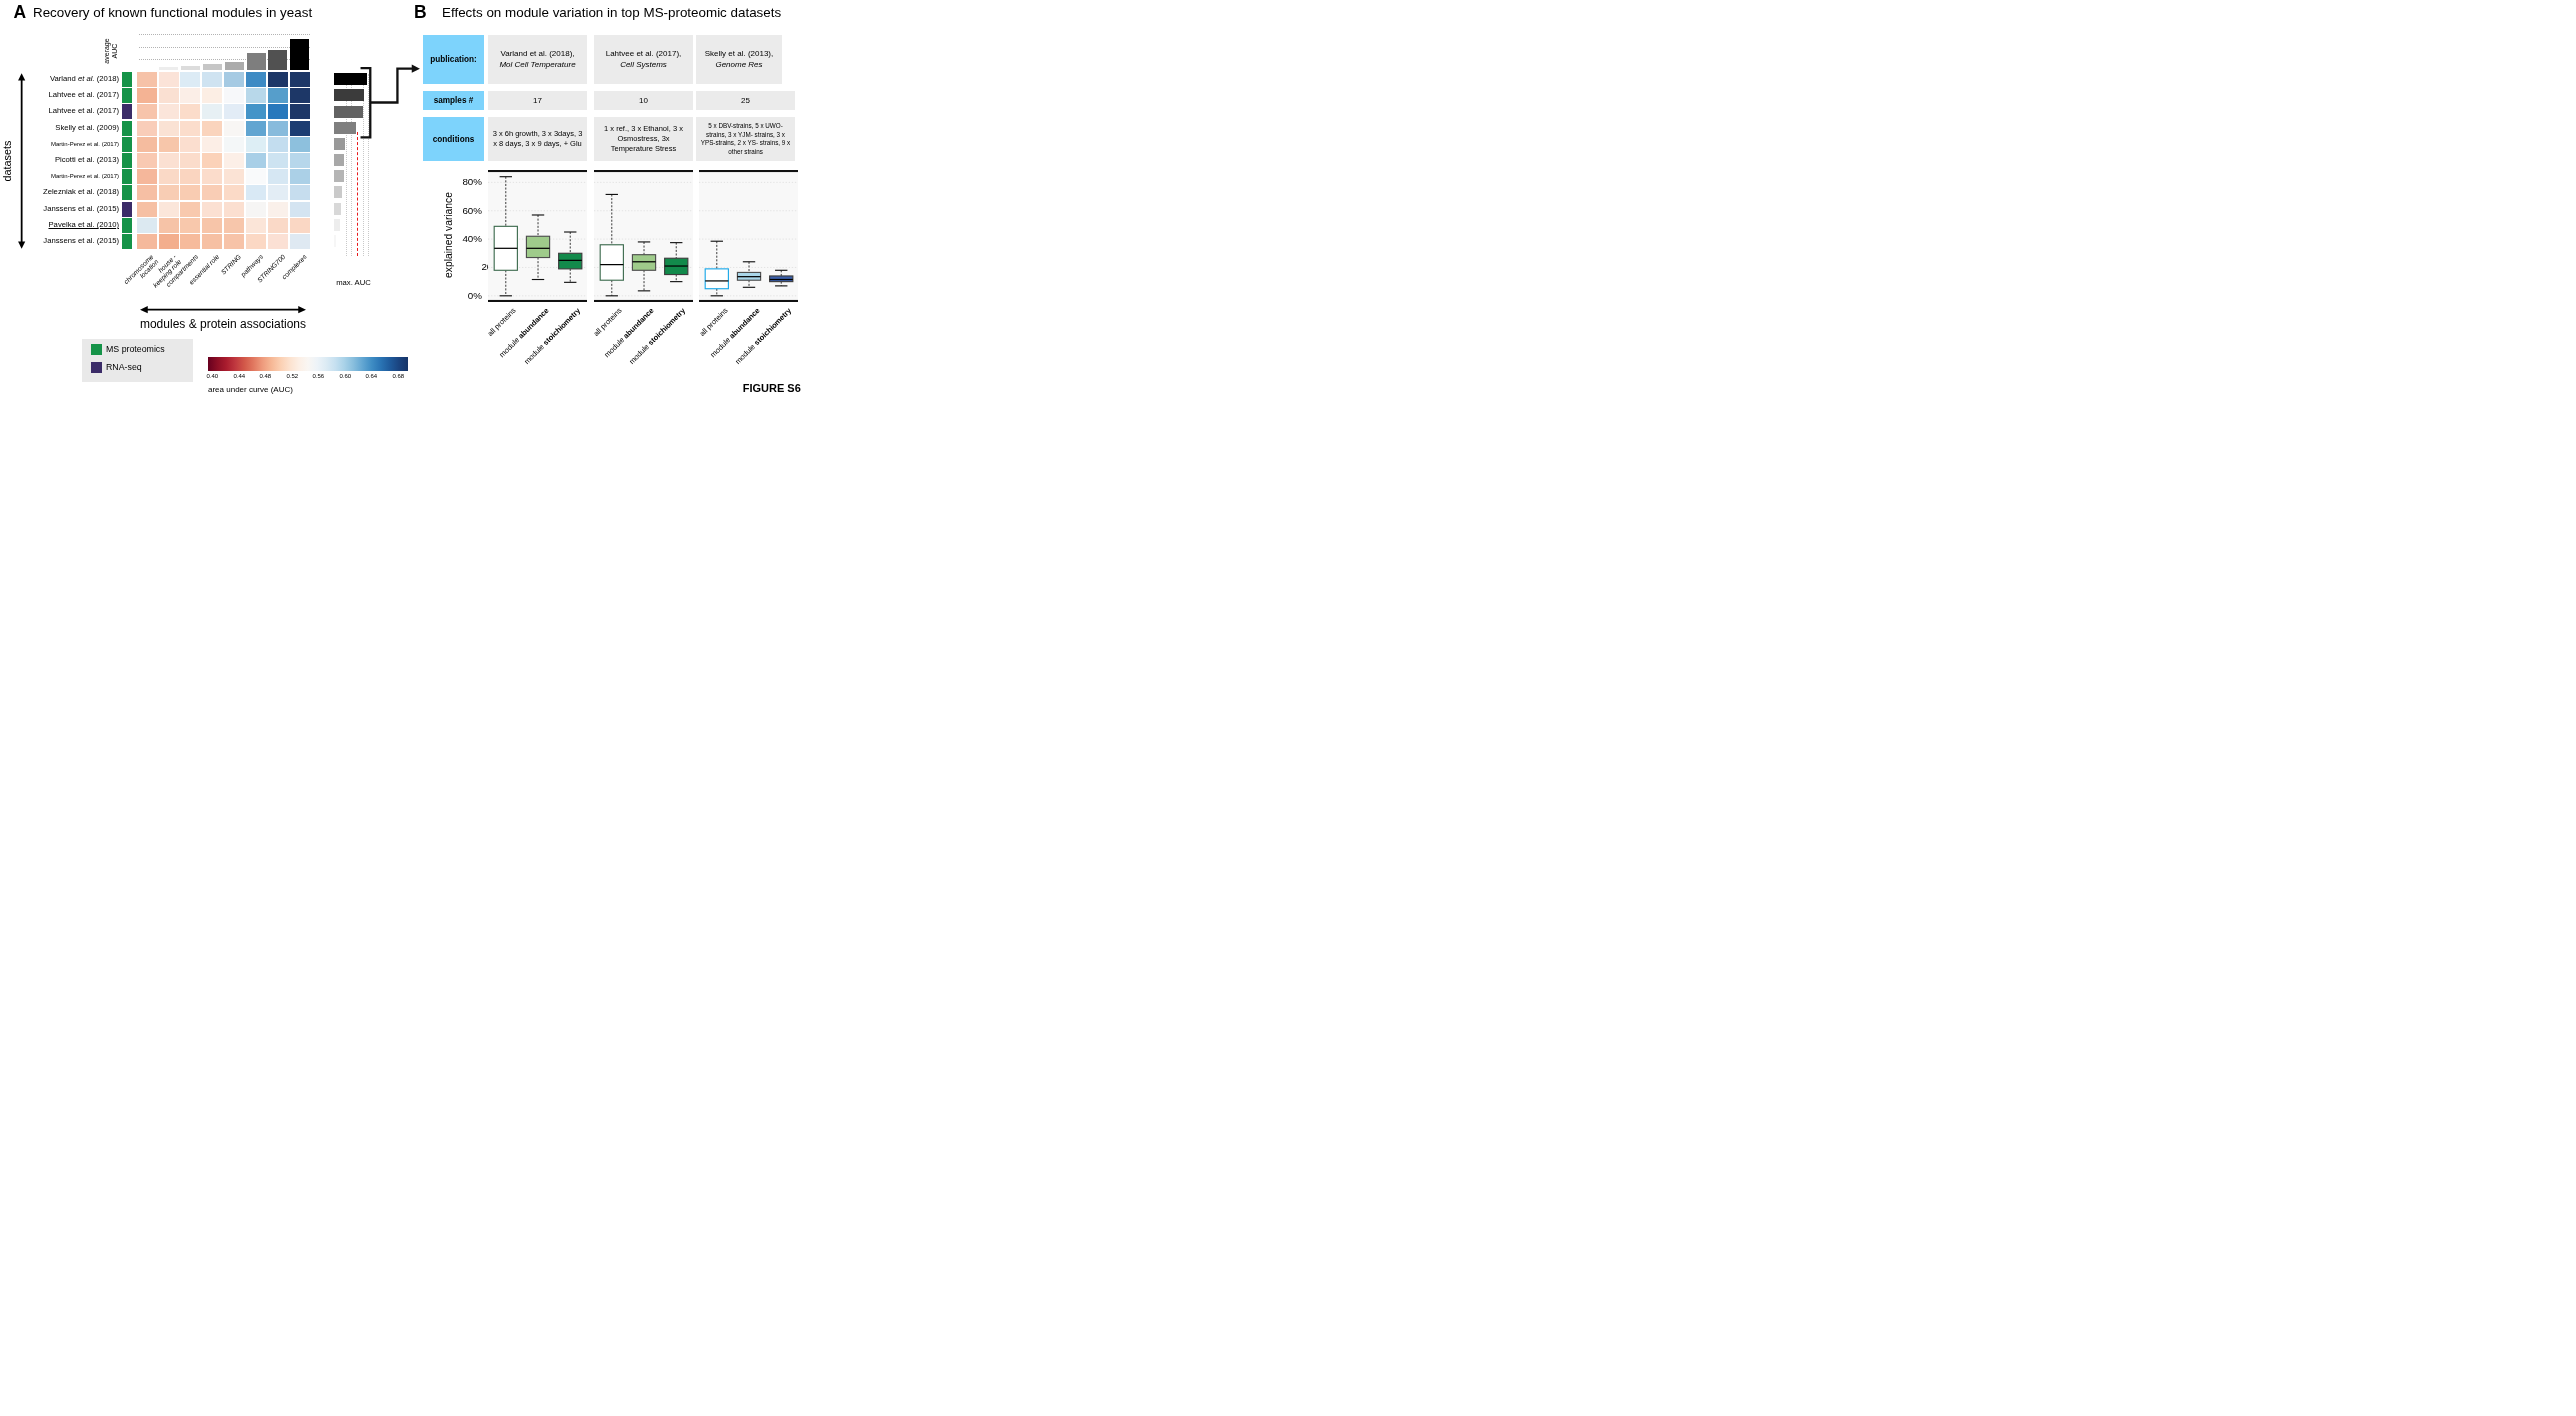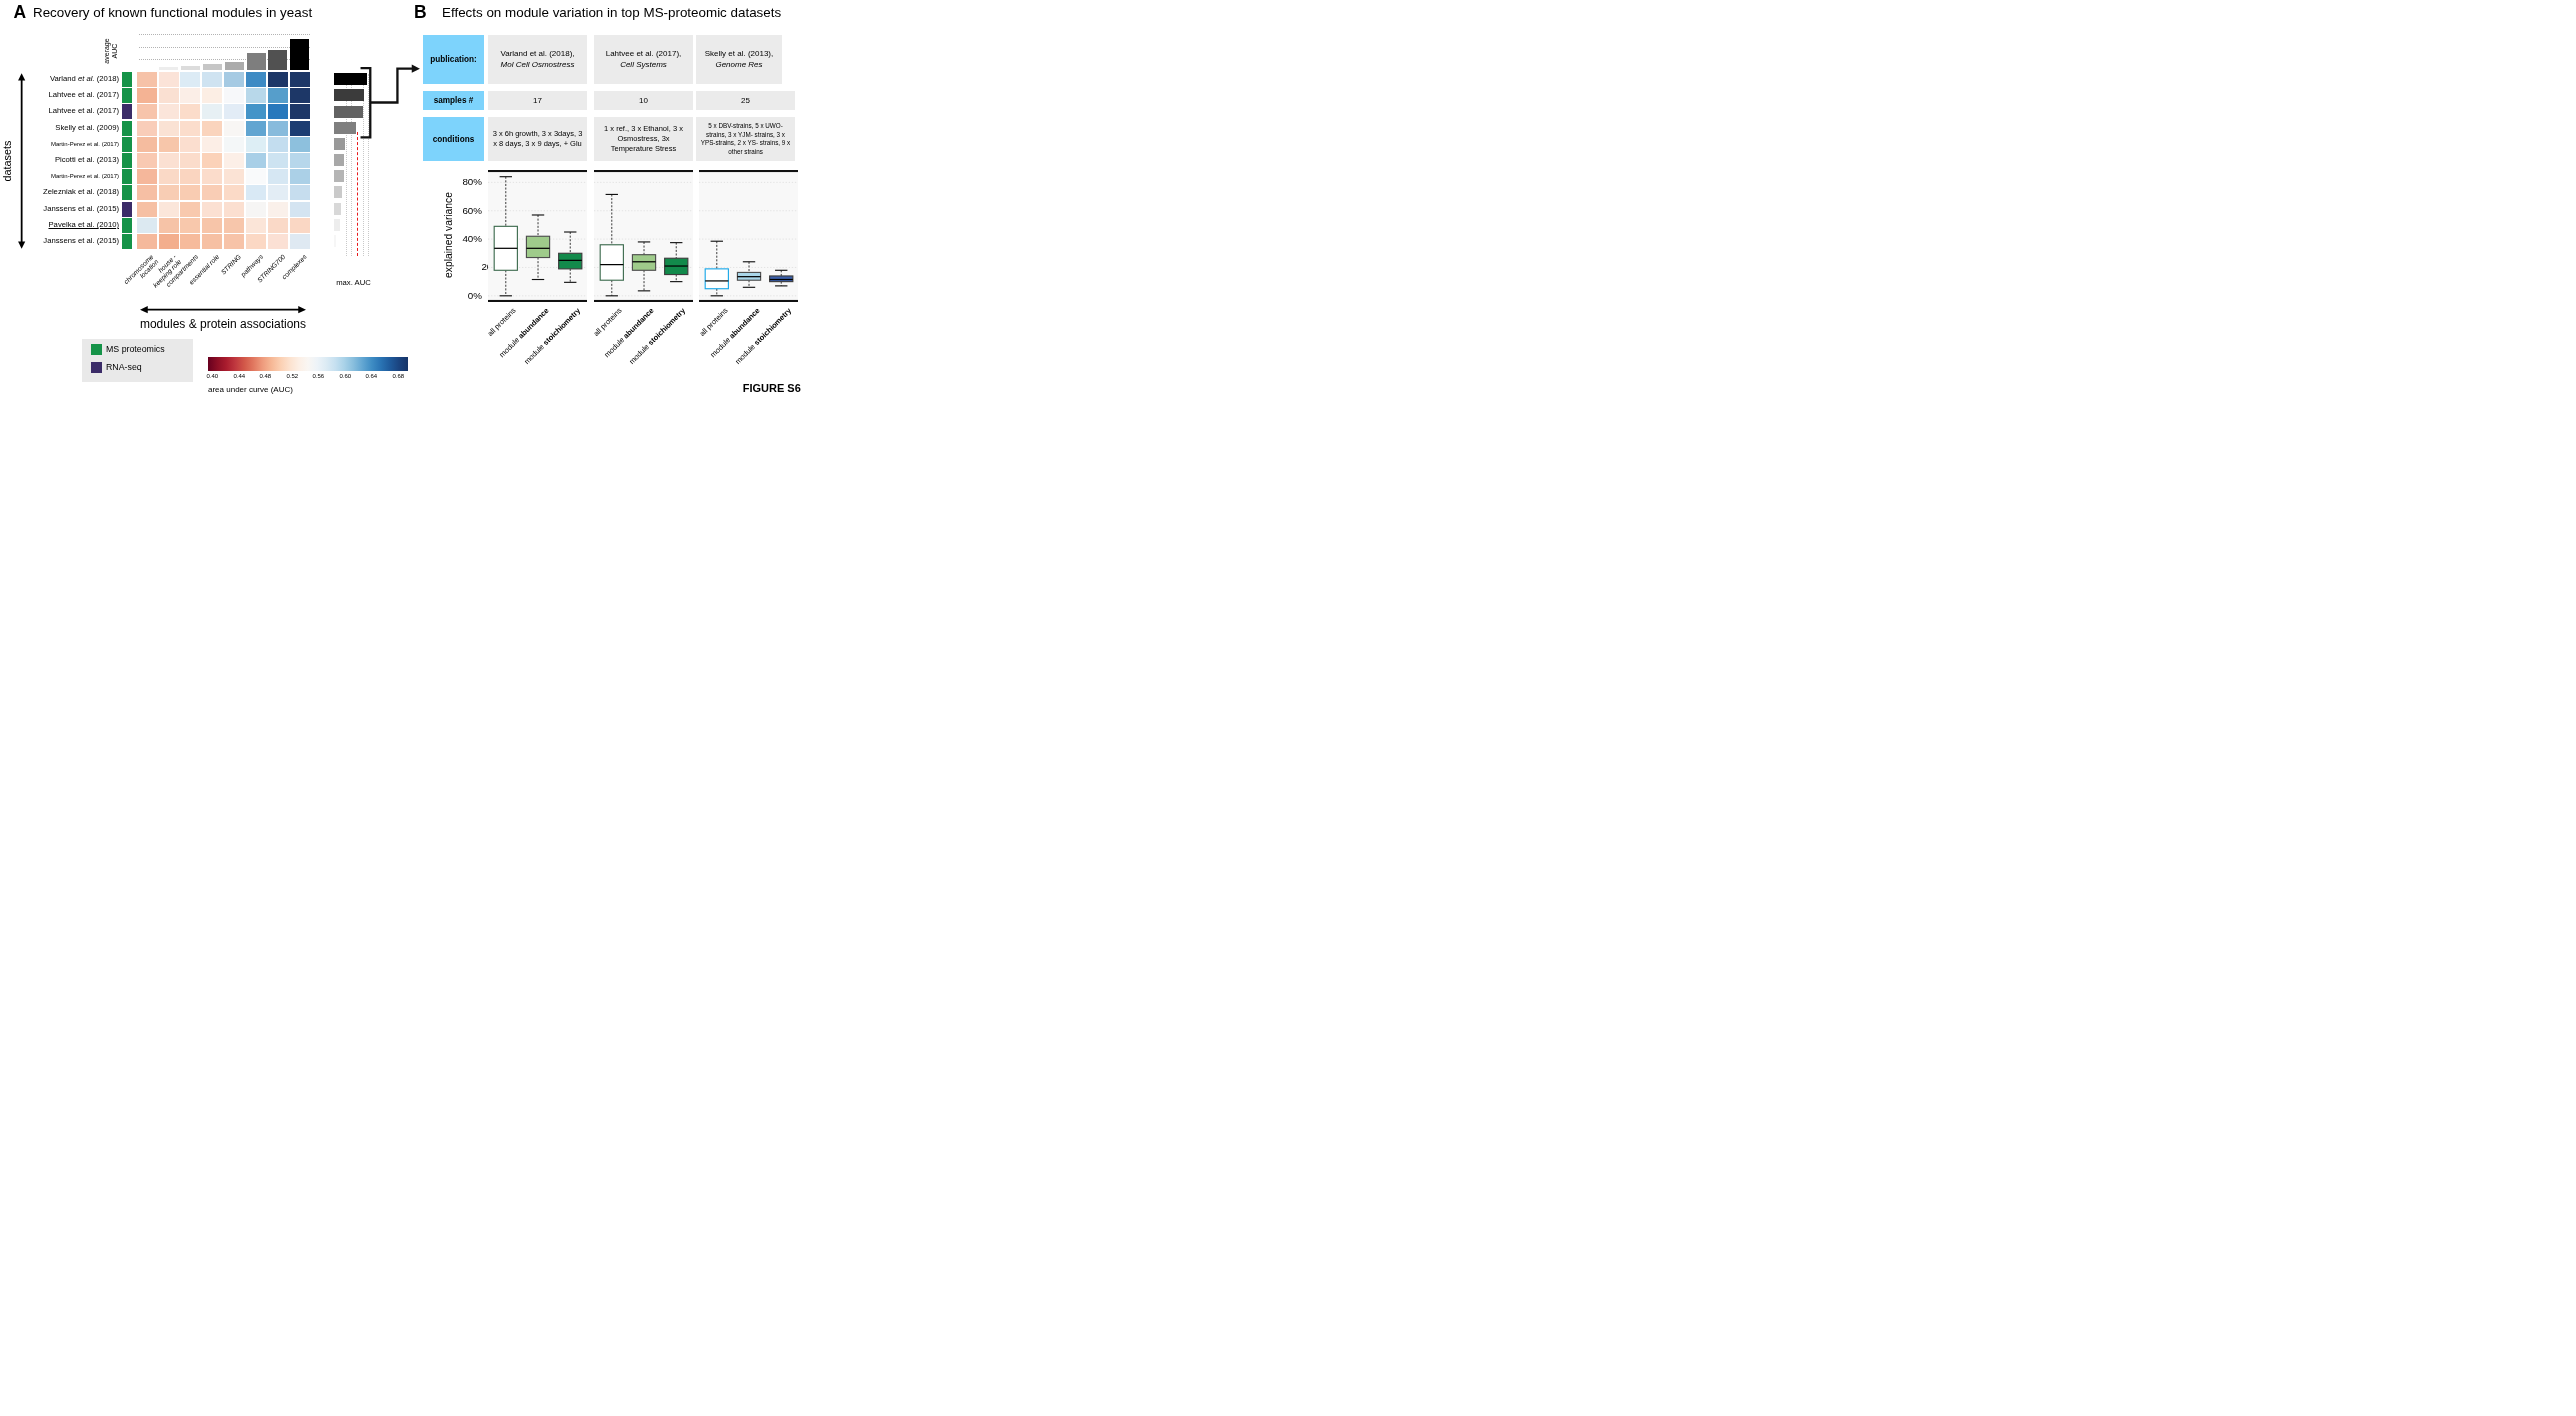--- a/index.html
+++ b/index.html
@@ -232,21 +232,21 @@
   </svg>
 
   <div class="abs plabel" style="left:414px;top:2.1px;">B</div>
   <div class="abs ptitle" style="left:442px;top:5.2px;">Effects on module variation in top MS-proteomic datasets</div>
 
   <div id="info-table">
       <div class="tcell thead" style="position: absolute; left: 423px; width: 61px; top: 35px; height: 49px;">publication:</div>
       <div class="tcell thead" style="position: absolute; left: 423px; width: 61px; top: 91px; height: 19px;">samples #</div>
       <div class="tcell thead" style="position: absolute; left: 423px; width: 61px; top: 117px; height: 44px;">conditions</div>
       <div class="tcell" style="position: absolute; left: 488px; width: 99px; top: 35px; height: 49px; font-size: 8px; line-height: 1.3;">
-        <div>Varland et al. (2018),<br><i>Mol Cell Osmostress</i></div>
+        <div>Varland et al. (2018),<br><i>Mol Cell Temperature</i></div>
       </div>
       <div class="tcell" style="position: absolute; left: 488px; width: 99px; top: 91px; height: 19px; font-size: 8px;">17</div>
       <div class="tcell" style="position: absolute; left: 488px; width: 99px; top: 117px; height: 44px; font-size: 7.5px; line-height: 1.35; padding: 0px 3.1px; box-sizing: border-box;">3 x 6h growth, 3 x 3days, 3 x 8 days, 3 x 9 days, + Glu</div>
       <div class="tcell" style="position: absolute; left: 594px; width: 99px; top: 35px; height: 49px; font-size: 8px; line-height: 1.3;">
         <div>Lahtvee et al. (2017),<br><i>Cell Systems</i></div>
       </div>
       <div class="tcell" style="position: absolute; left: 594px; width: 99px; top: 91px; height: 19px; font-size: 8px;">10</div>
       <div class="tcell" style="position: absolute; left: 594px; width: 99px; top: 117px; height: 44px; font-size: 7.5px; line-height: 1.35; padding: 0px 3.1px; box-sizing: border-box;">1 x ref., 3 x Ethanol, 3 x Osmostress, 3x Temperature Stress</div>
       <div class="tcell" style="position: absolute; left: 696px; width: 86px; top: 35px; height: 49px; font-size: 8px; line-height: 1.3;">
         <div>Skelly et al. (2013),<br><i>Genome Res</i></div>

